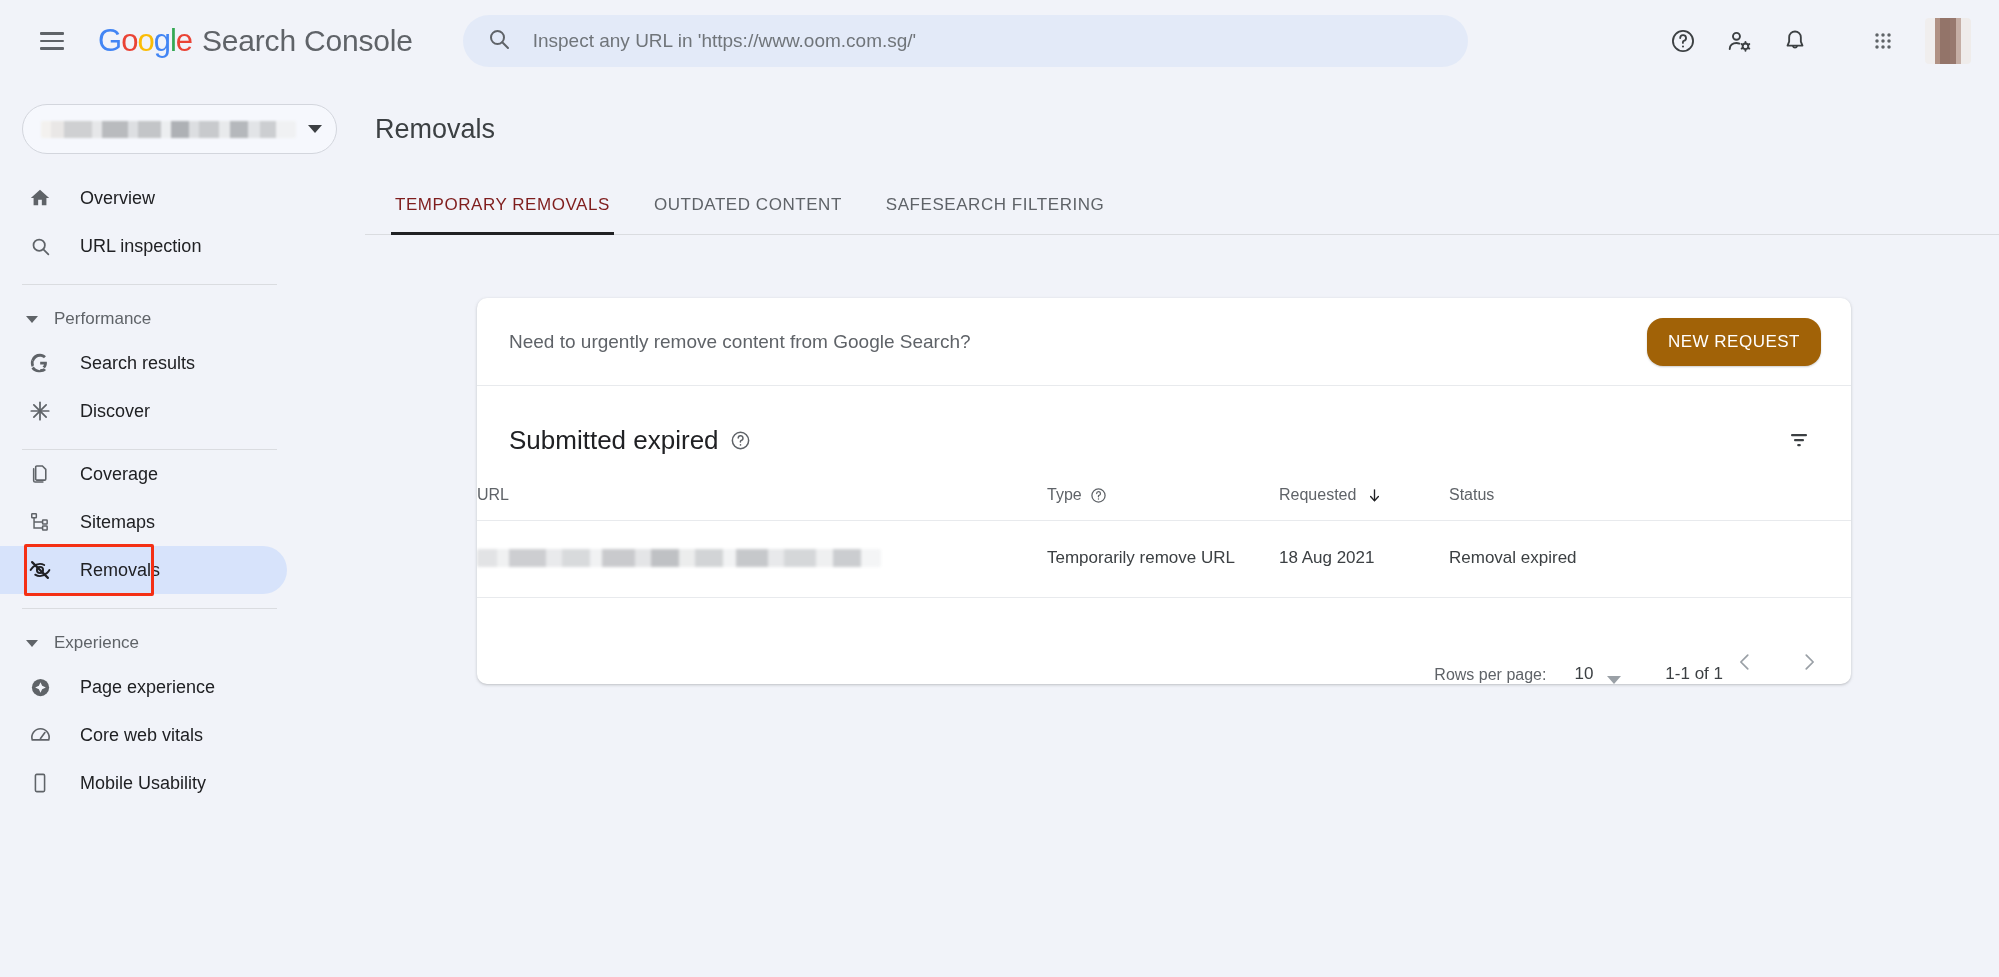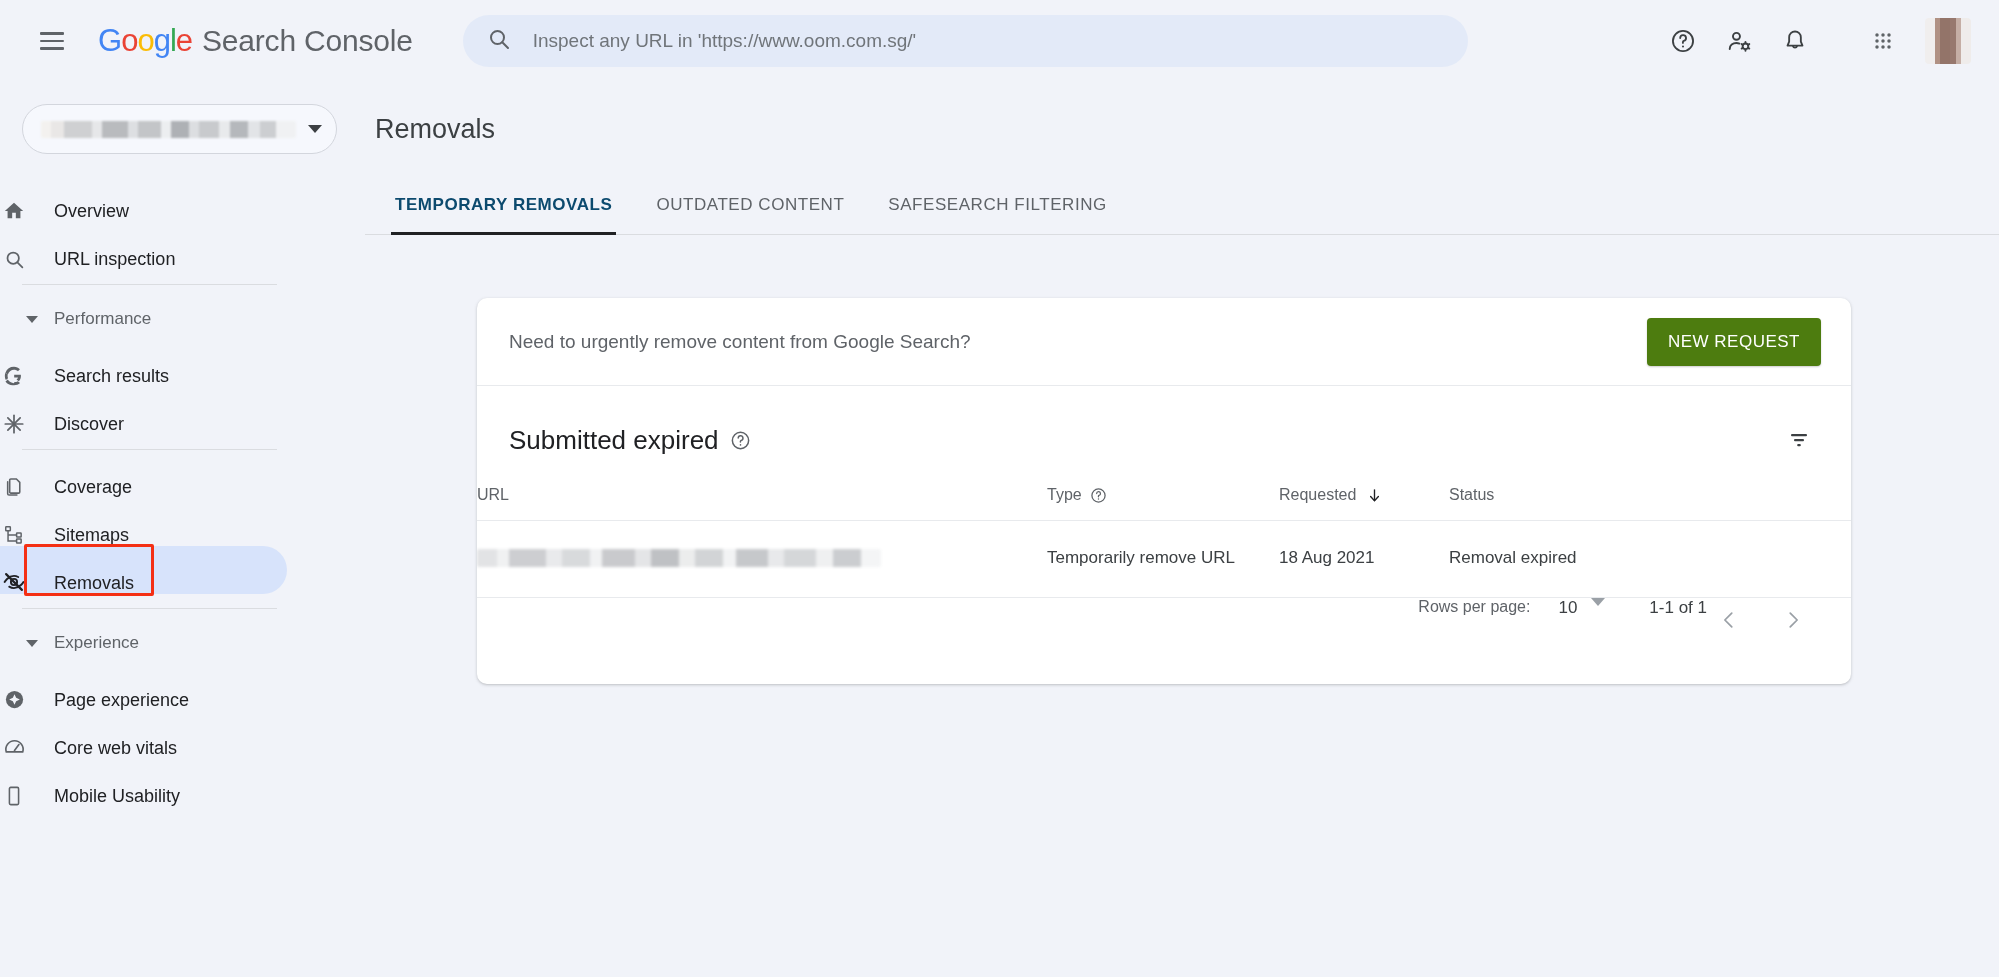--- a/index.html
+++ b/index.html
@@ -156,22 +156,23 @@
     width: 0; height: 0;
     margin-left: 12px;
     border-left: 7px solid transparent;
     border-right: 7px solid transparent;
     border-top: 8px solid #3c4043;
   }
 
   .nav-section { margin-top: 20px; }
   .nav-item {
     display: flex;
-    align-items: flex-end;
+    align-items: center;
     height: 48px;
+    padding-left: 26px;
     margin-right: 78px;
     border-top-right-radius: 24px;
     border-bottom-right-radius: 24px;
     cursor: pointer;
     position: relative;
   }
   .nav-item .nav-ico {
     width: 28px; min-width: 28px;
     display: flex; align-items: center; justify-content: center;
     color: #5f6368;
@@ -245,21 +246,21 @@
     height: 58px;
     display: flex;
     align-items: center;
     font-size: 17px;
     letter-spacing: 0.55px;
     color: #5f6368;
     cursor: pointer;
     position: relative;
     white-space: nowrap;
   }
-  .tab.active { color: #0c4a6e; font-weight: 700; text-align: center; }
+  .tab.active { color: #7f1d1d; font-weight: 400; text-align: center; }
   .tab.active::after {
     content: "";
     position: absolute;
     left: 18px; right: 18px; bottom: -1px;
     height: 3px;
     background: #202124;
   }
 
   .card {
     margin: 63px 148px 0 112px;
@@ -271,24 +272,24 @@
   .urgent-row {
     height: 88px;
     display: flex;
     align-items: center;
     padding: 0 30px 0 32px;
     border-bottom: 1px solid #e8eaed;
   }
   .urgent-text { font-size: 19px; color: #5f6368; }
   .new-request-btn {
     margin-left: auto;
-    background: #4d7c0f;
+    background: #a16207;
     color: #ffffff;
     border: none;
-    border-radius: 4px;
+    border-radius: 16px;
     height: 48px;
     padding: 0 21px;
     font-size: 17px;
     letter-spacing: 0.5px;
     cursor: pointer;
     font-family: "Liberation Sans", sans-serif;
     box-shadow: 0 1px 2px rgba(0,0,0,0.2);
   }
 
   .submitted-row {
@@ -359,24 +360,24 @@
         #bfc1c4 43% 50%, #eceded 50% 54%,
         #d2d4d6 54% 61%, #f2f3f4 61% 64%,
         #c6c8cb 64% 72%, #e8e9eb 72% 76%,
         #d5d7d9 76% 84%, #eff0f1 84% 88%,
         #cbcdd0 88% 95%, #f4f5f6 95% 100%);
     filter: blur(1.4px);
   }
 
   .pagination {
     display: flex;
-    align-items: flex-start;
+    align-items: flex-end;
     justify-content: flex-end;
     height: 86px;
-    padding-right: 36px;
+    padding-right: 20px;
     gap: 0;
   }
   .rpp-label { font-size: 16px; color: #5f6368; }
   .rpp-value {
     font-size: 17px;
     color: #3c4043;
     margin-left: 28px;
     cursor: pointer;
   }
   .rpp-caret {

